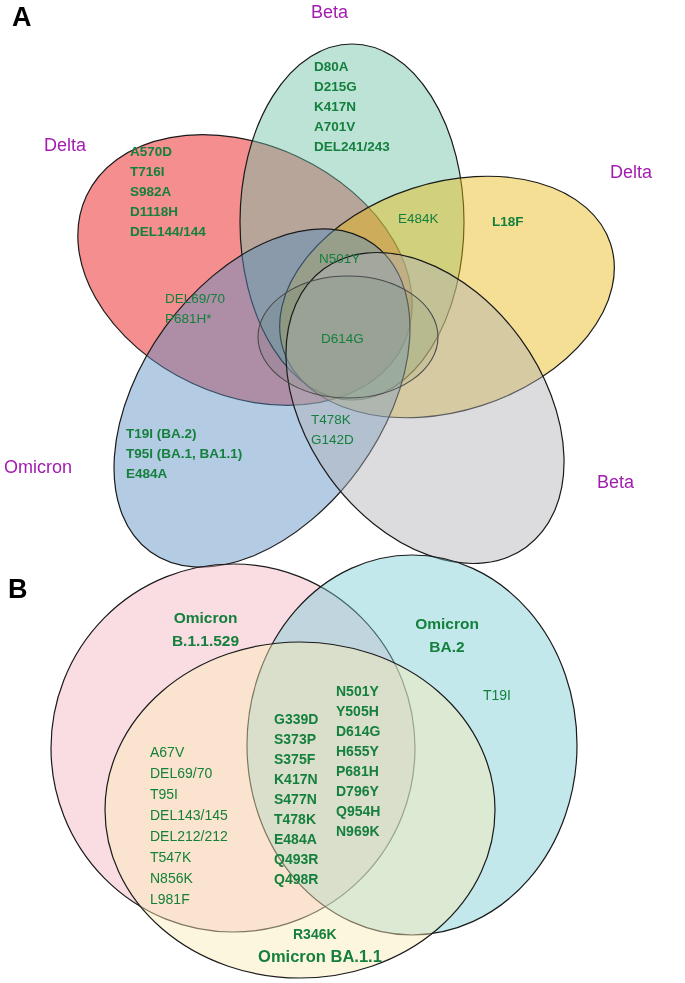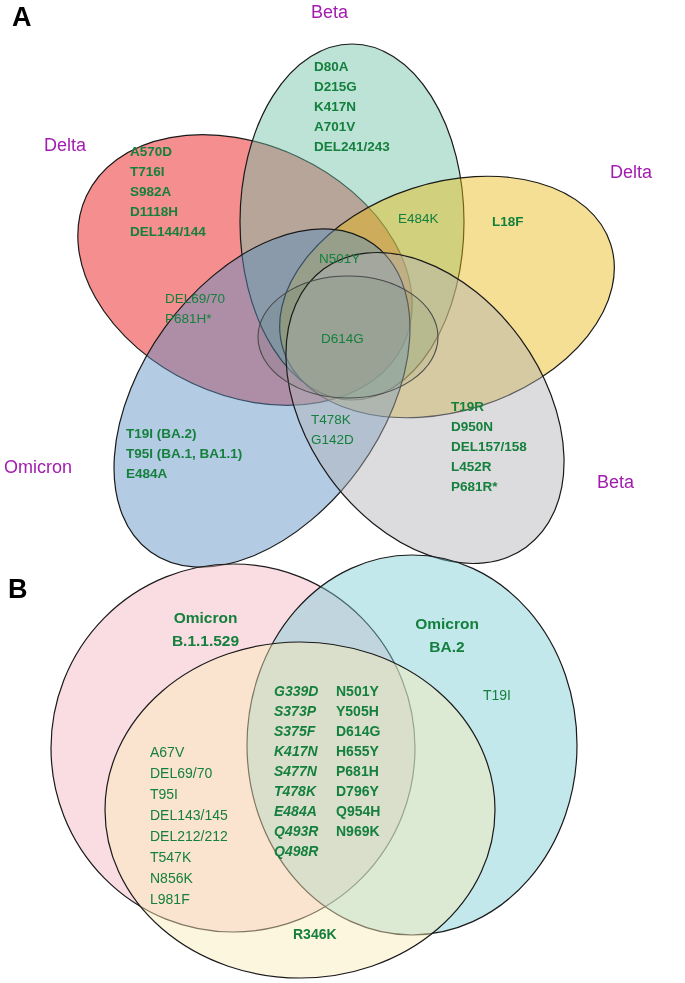--- a/index.html
+++ b/index.html
@@ -66,52 +66,48 @@
 DEL241/243</div>
   <div class="txt bold" style="left:130px; top:142px;">A570D
 T716I
 S982A
 D1118H
 DEL144/144</div>
   <div class="txt bold" style="left:492px; top:212px;">L18F</div>
   <div class="txt bold" style="left:126px; top:397px;margin-top:27px;">T19I (BA.2)
 T95I (BA.1, BA1.1)
 E484A</div>
-  <div class="txt bold" style="left:451px; top:397px;">T19R
-D950N
-DEL157/158
-L452R
-P681R*</div>
 
   <div class="txt" style="left:398px; top:209px;">E484K</div>
   <div class="txt" style="left:319px; top:249px;">N501Y</div>
   <div class="txt" style="left:165px; top:289px;">DEL69/70
 P681H*</div>
   <div class="txt" style="left:321px; top:329px;">D614G</div>
   <div class="txt" style="left:311px; top:410px;">T478K
 G142D</div>
 
   <div class="txt marker" style="left:8px; top:574px;">B</div>
 
   <div class="txt blabel" style="left:143px; top:606px; width:125px;">Omicron
 B.1.1.529</div>
   <div class="txt blabel" style="left:392px; top:612px; width:110px;">Omicron
 BA.2</div>
+  <div class="txt ba11" style="left:240px; top:946px; width:160px;">Omicron BA.1.1</div>
 
   <div class="txt small14" style="left:483px; top:685px;">T19I</div>
   <div class="txt small14" style="left:293px; top:924px;font-weight:bold;">R346K</div>
   <div class="txt blist" style="left:150px; top:722px;margin-top:20px;">A67V
 DEL69/70
 T95I
 DEL143/145
 DEL212/212
 T547K
 N856K
 L981F</div>
-  <div class="txt bcenter" style="left:274px; top:681px;font-style:italic;">G339D
+  <div class="txt bcenter" style="left:274px; top:709px;">G339D
 S373P
 S375F
 K417N
 S477N
 T478K
 E484A
 Q493R
 Q498R</div>
   <div class="txt bcenter" style="left:336px; top:681px;">N501Y
 Y505H

